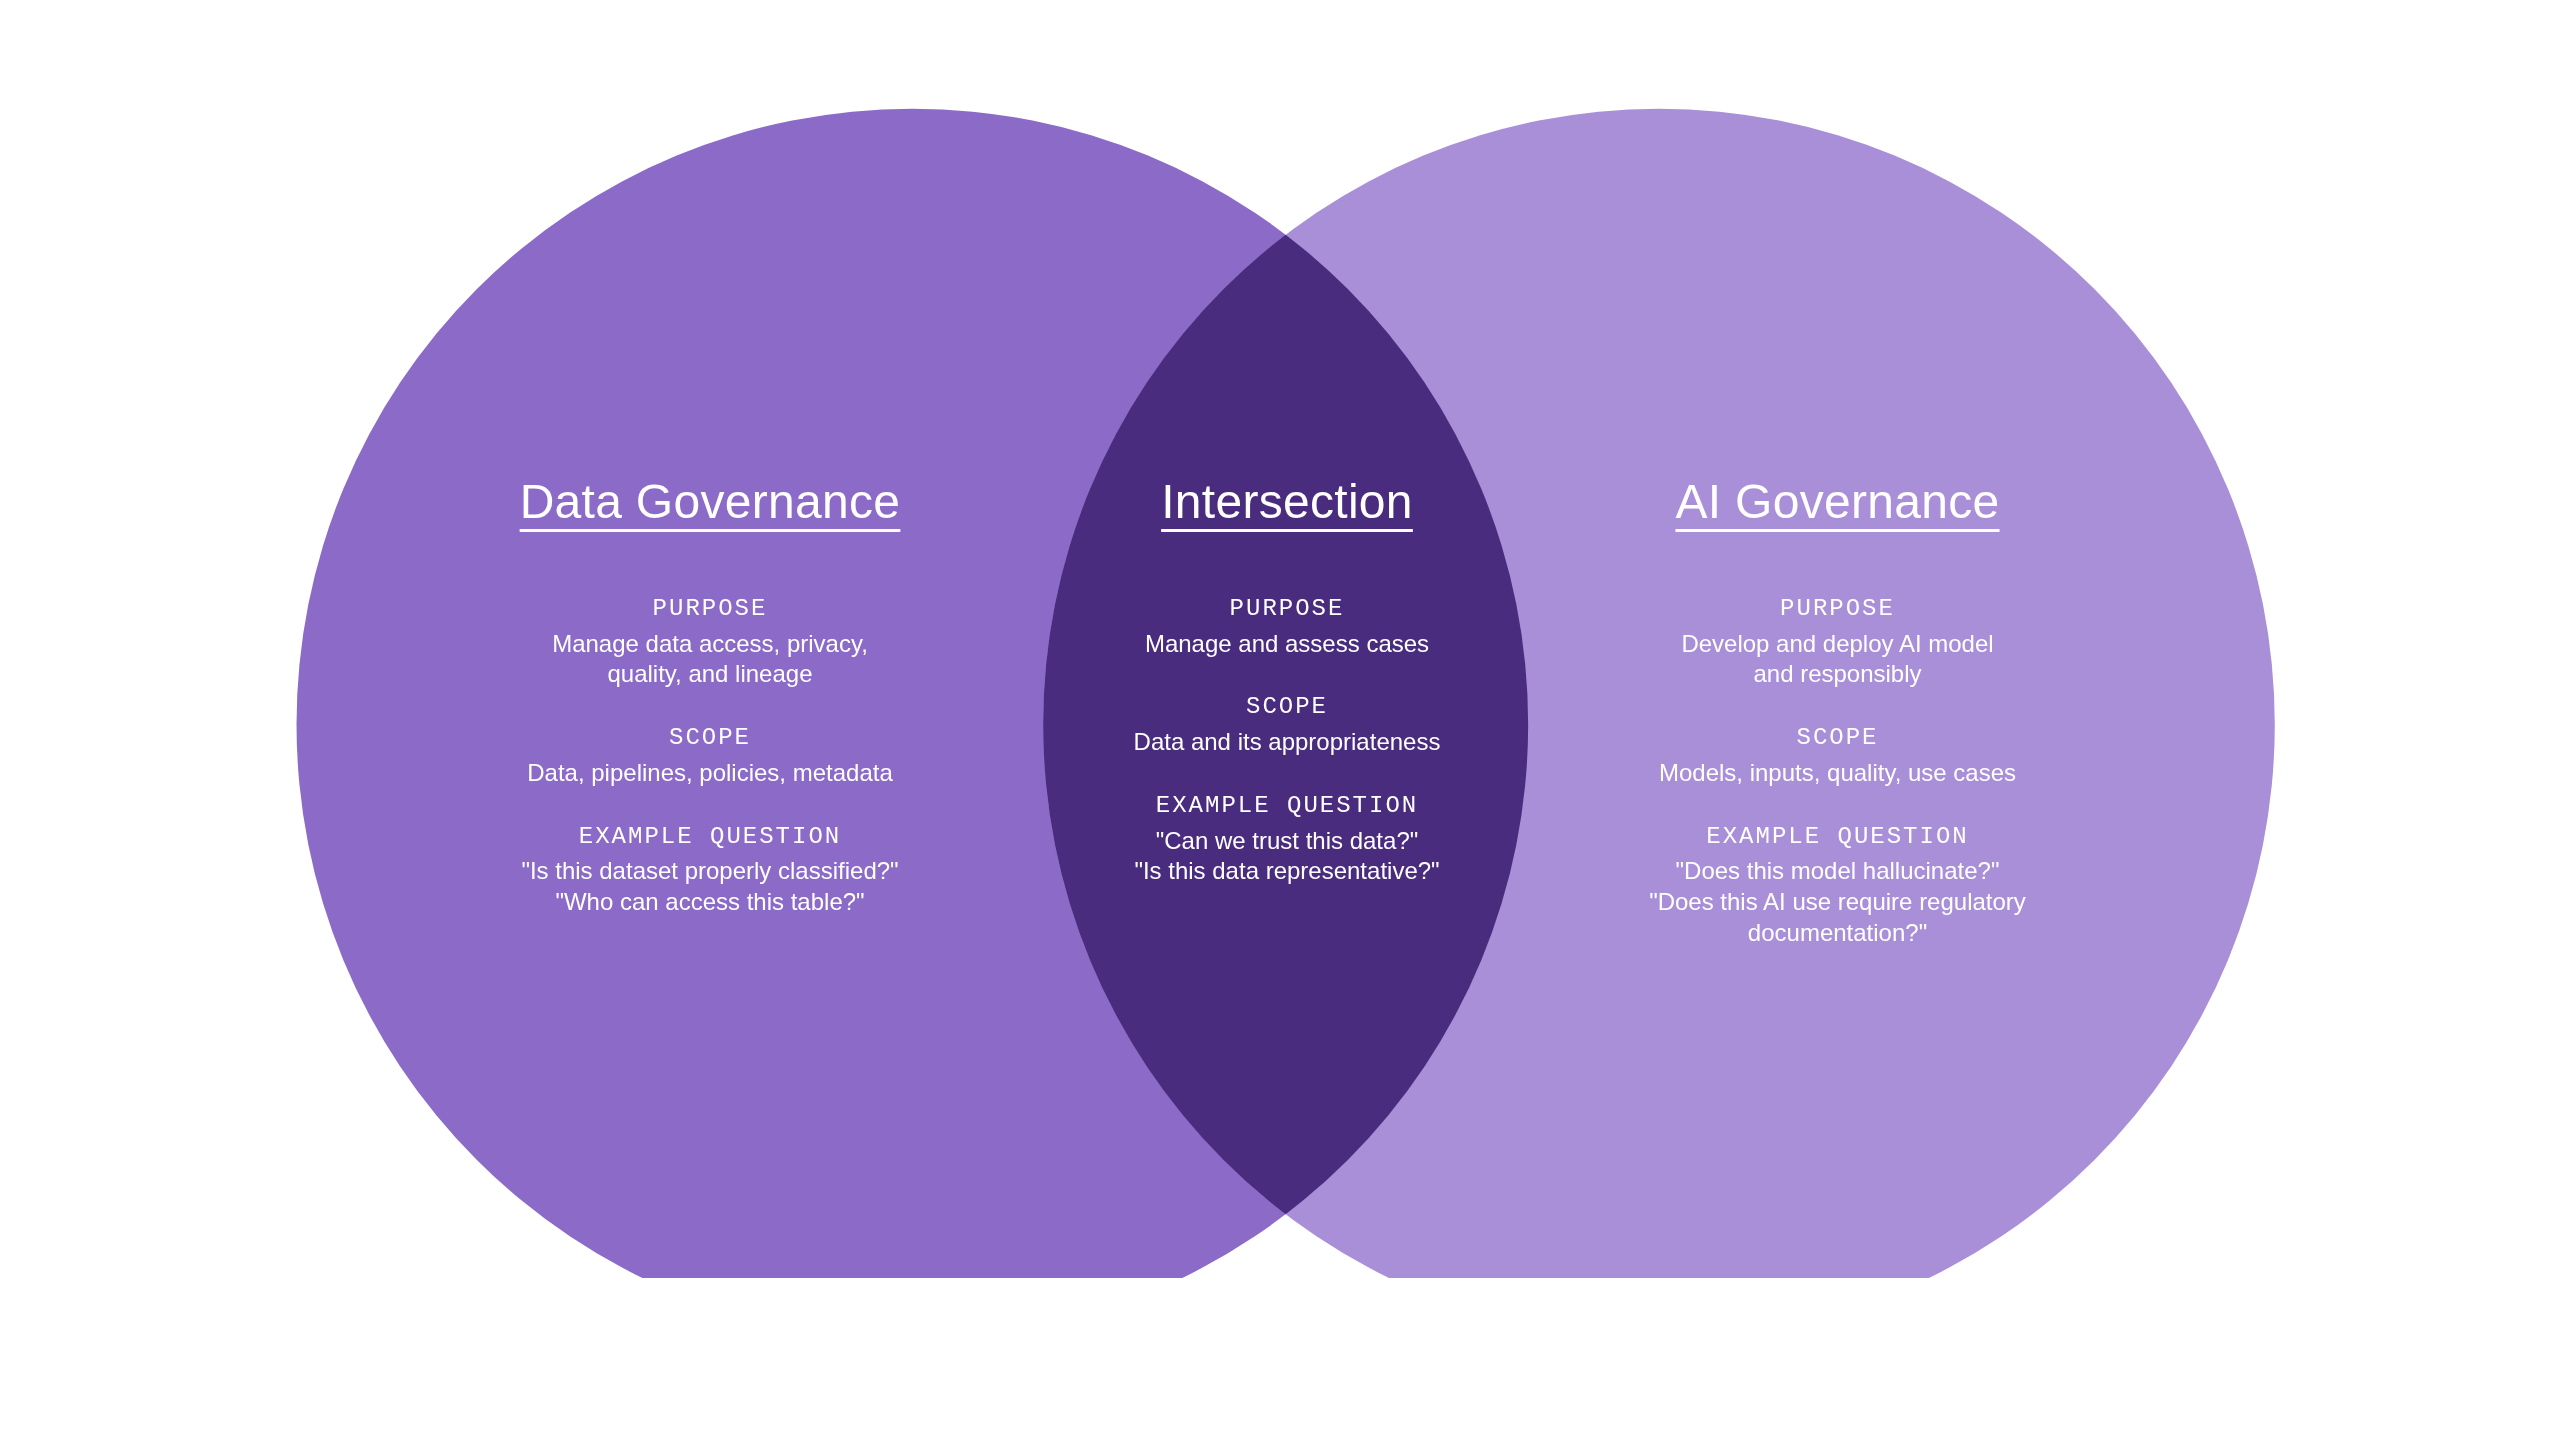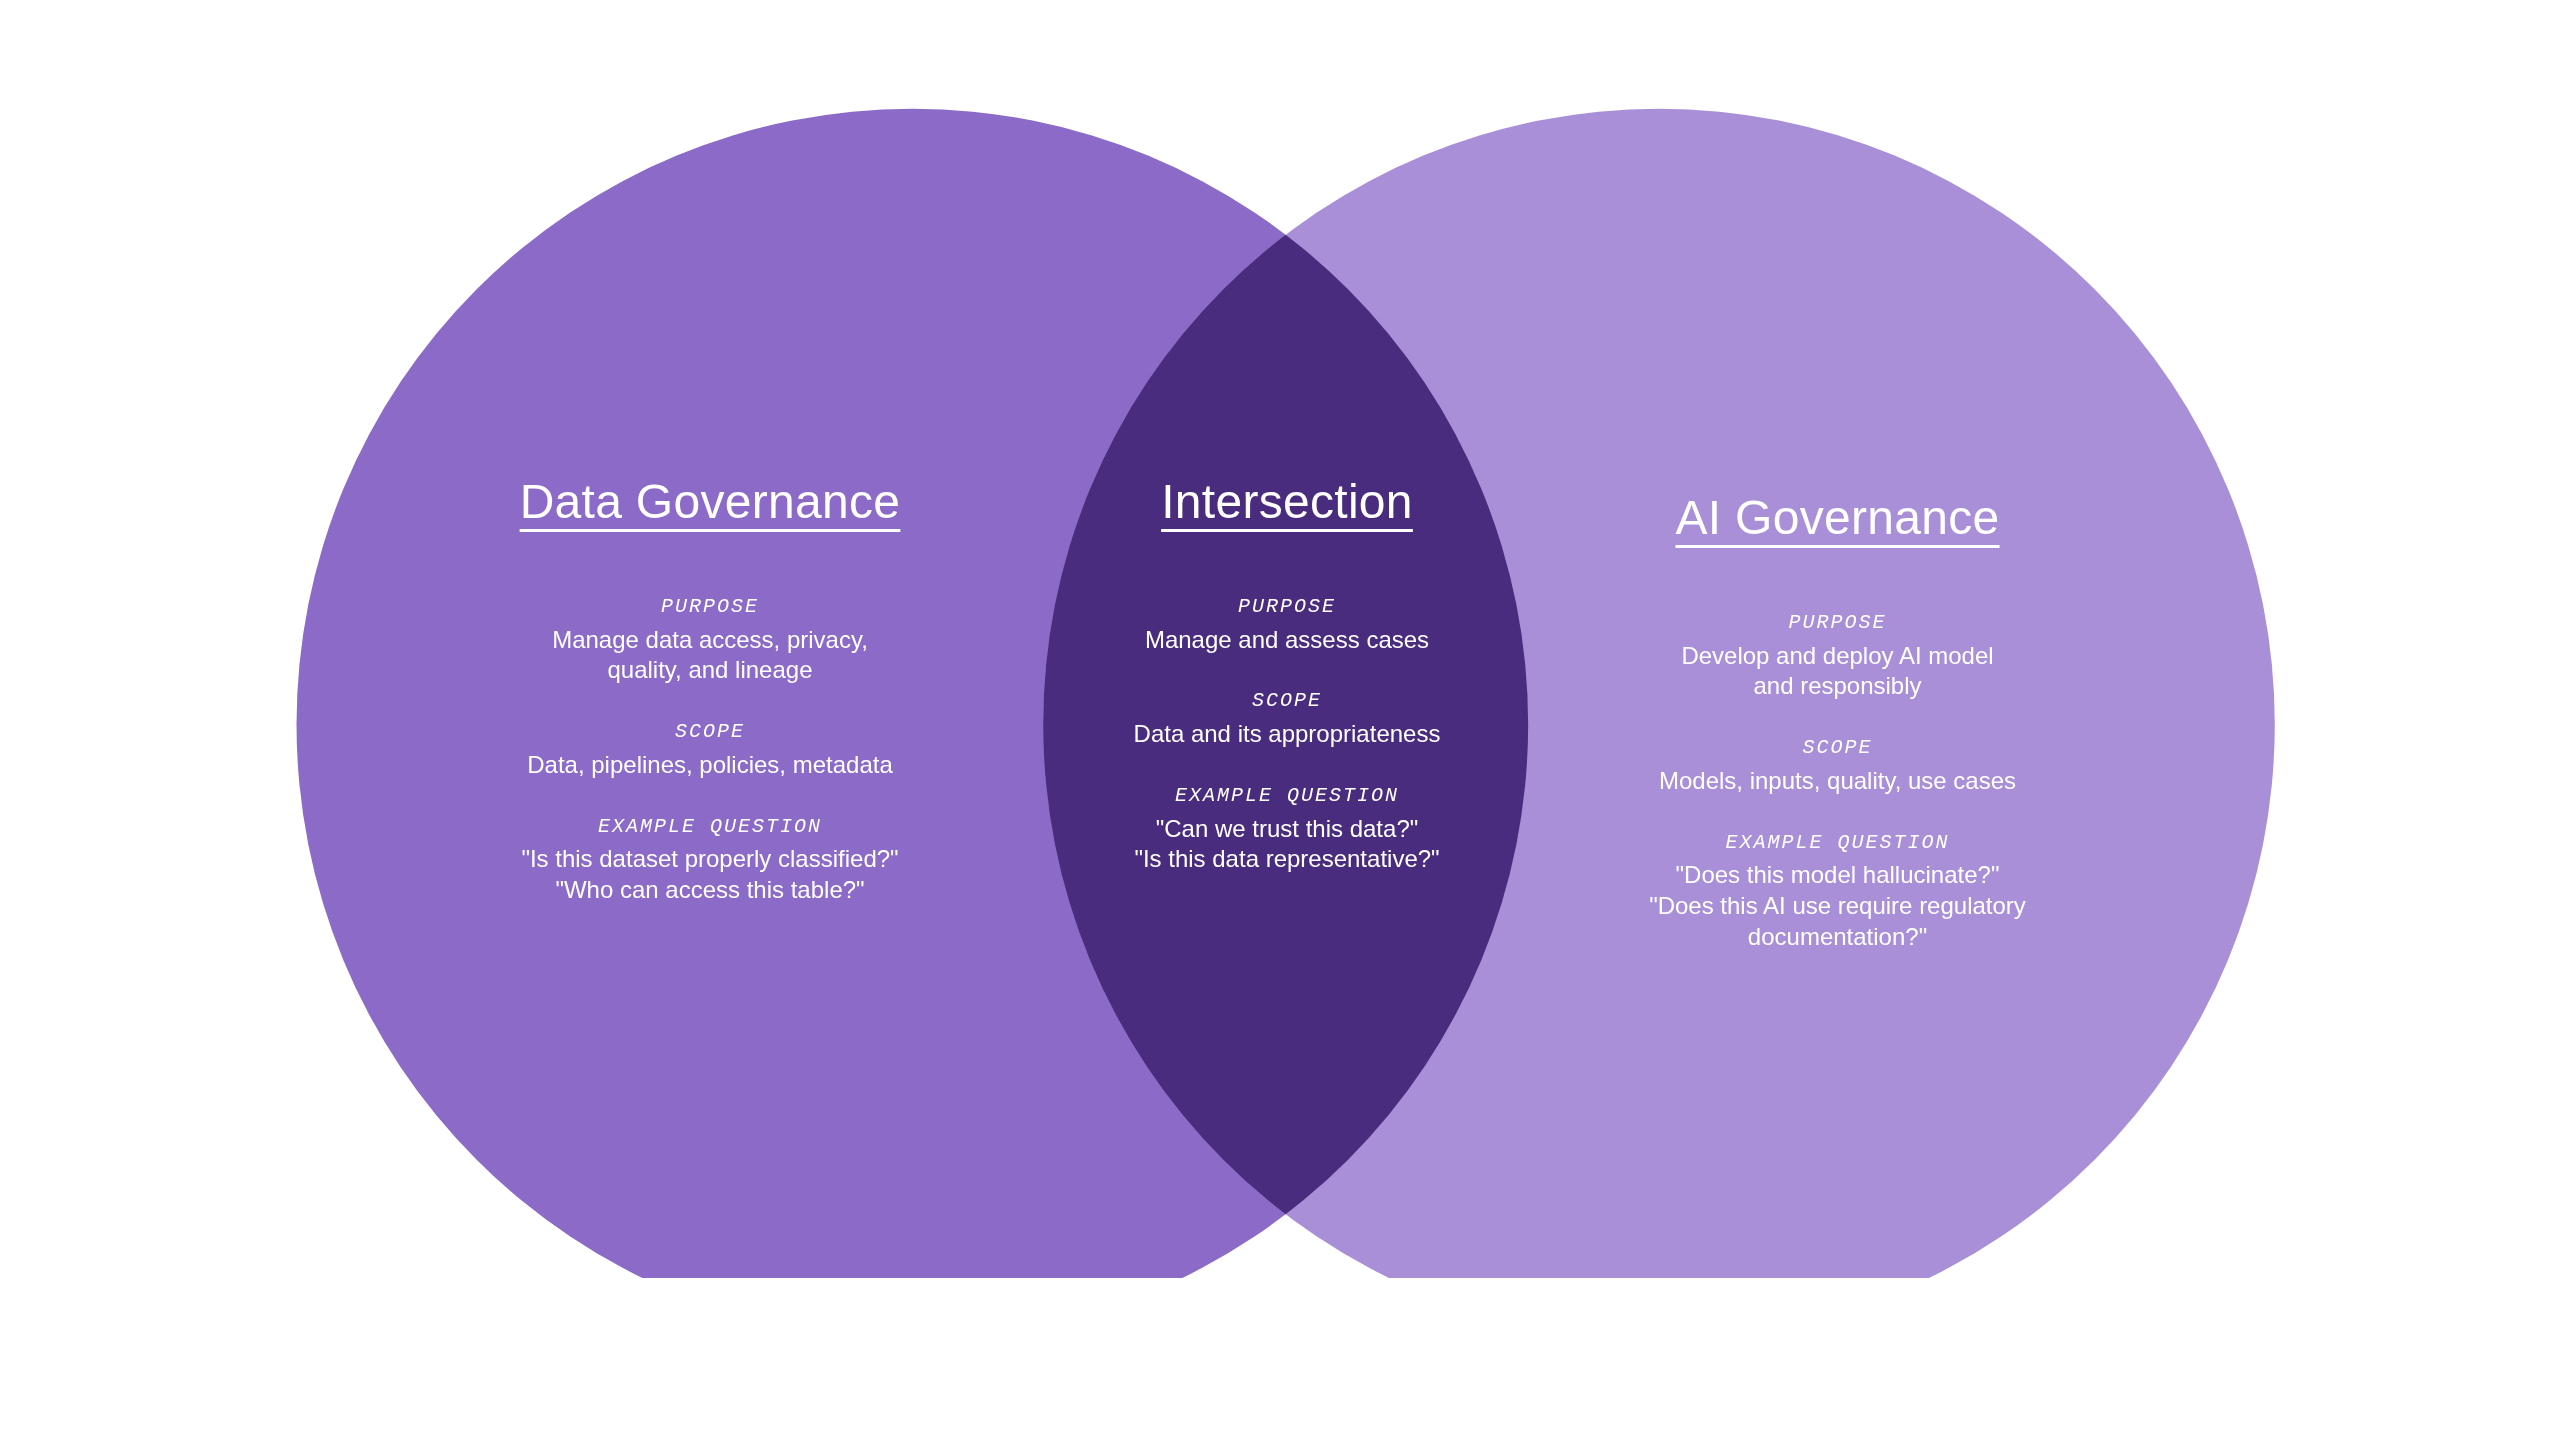--- a/index.html
+++ b/index.html
@@ -38,33 +38,32 @@
     margin: 0 0 66px 0;
   }
   .sec {
     margin-top: 34px;
   }
   .sec.first {
     margin-top: 0;
   }
   .sec-label {
     font-family: "Liberation Mono", "DejaVu Sans Mono", monospace;
-    font-size: 20px;
+    font-size: 24px;
     letter-spacing: 2px;
     margin-bottom: 6.7px;
-    font-style: italic;
   }
   .sec-text {
     font-size: 24px;
     line-height: 1.28;
     white-space: pre-line;
   }
   .col-left  { left: 341px;  top: 474px; width: 738px; }
   .col-mid   { left: 1050px; top: 474px; width: 474px;  }
-  .col-right { left: 1462px; top: 474px; width: 751px; margin-top: 16px; }
+  .col-right { left: 1462px; top: 474px; width: 751px; }
 </style>
 </head>
 <body>
 
 <div class="stage">
 
   <svg class="venn-svg" viewBox="0 0 3840 2160" aria-hidden="true">
     <defs>
       <clipPath id="clip-left-circle">
         <circle cx="1360" cy="1080" r="918"></circle>

